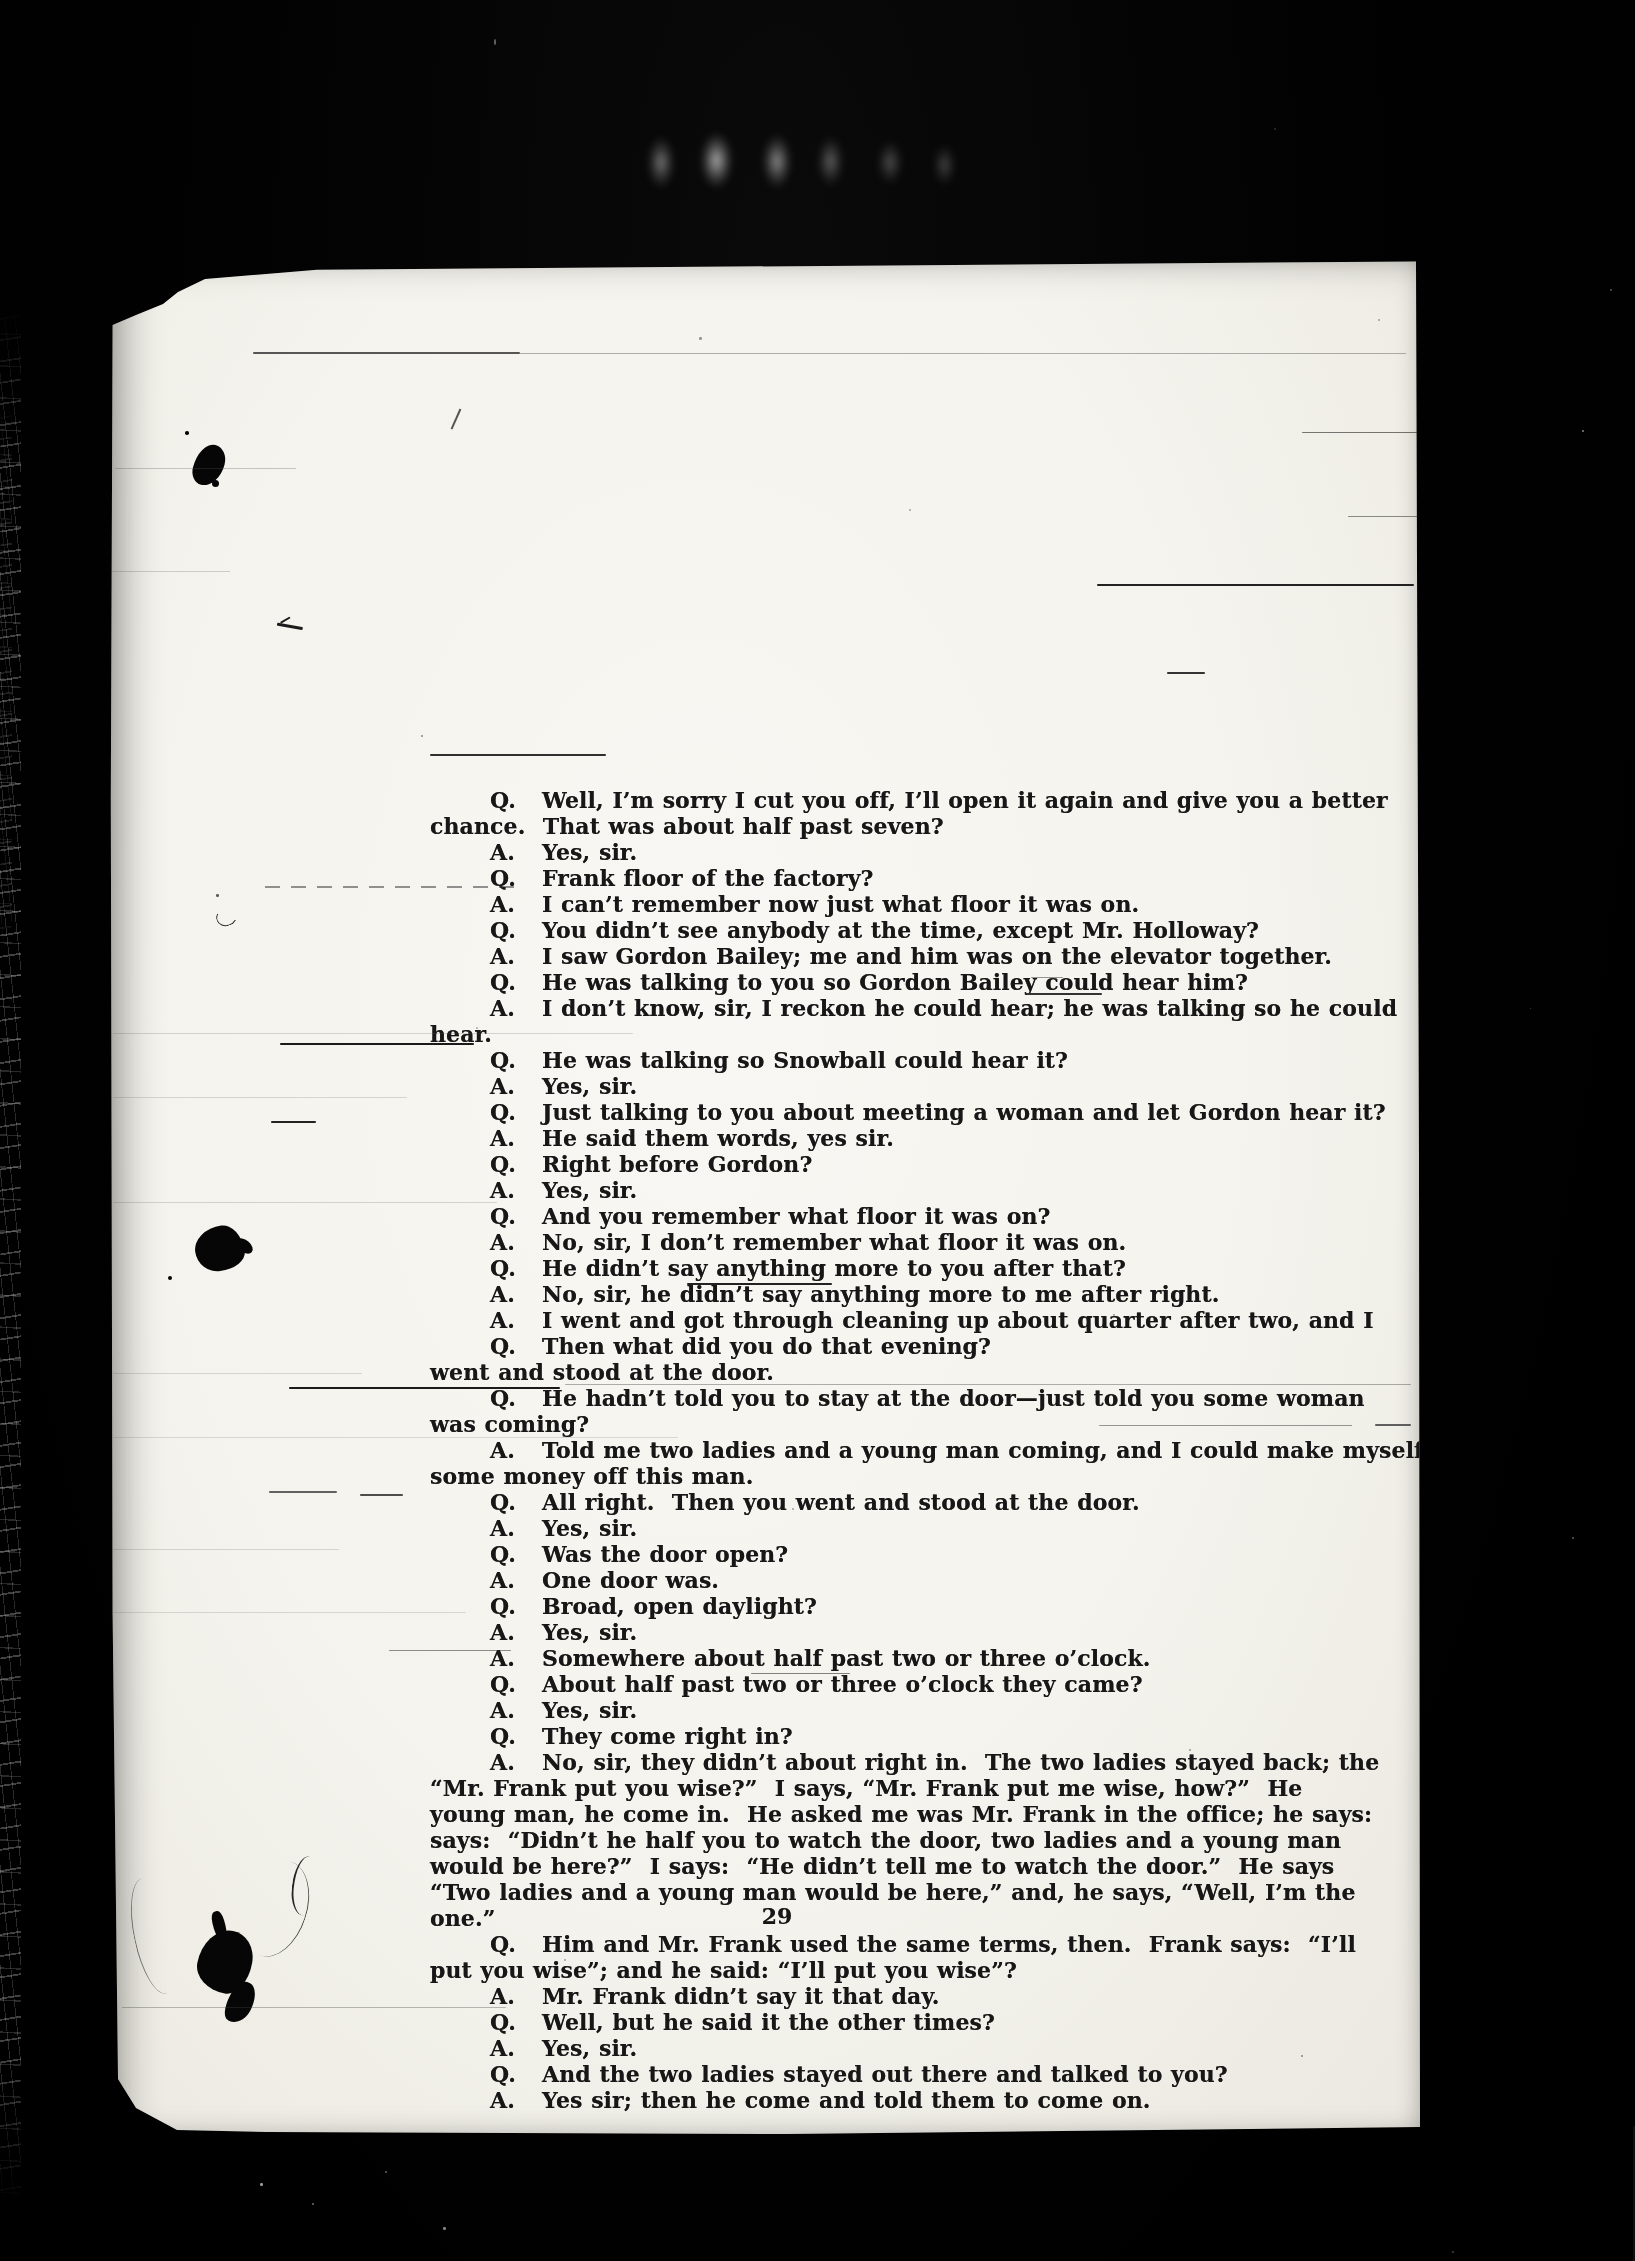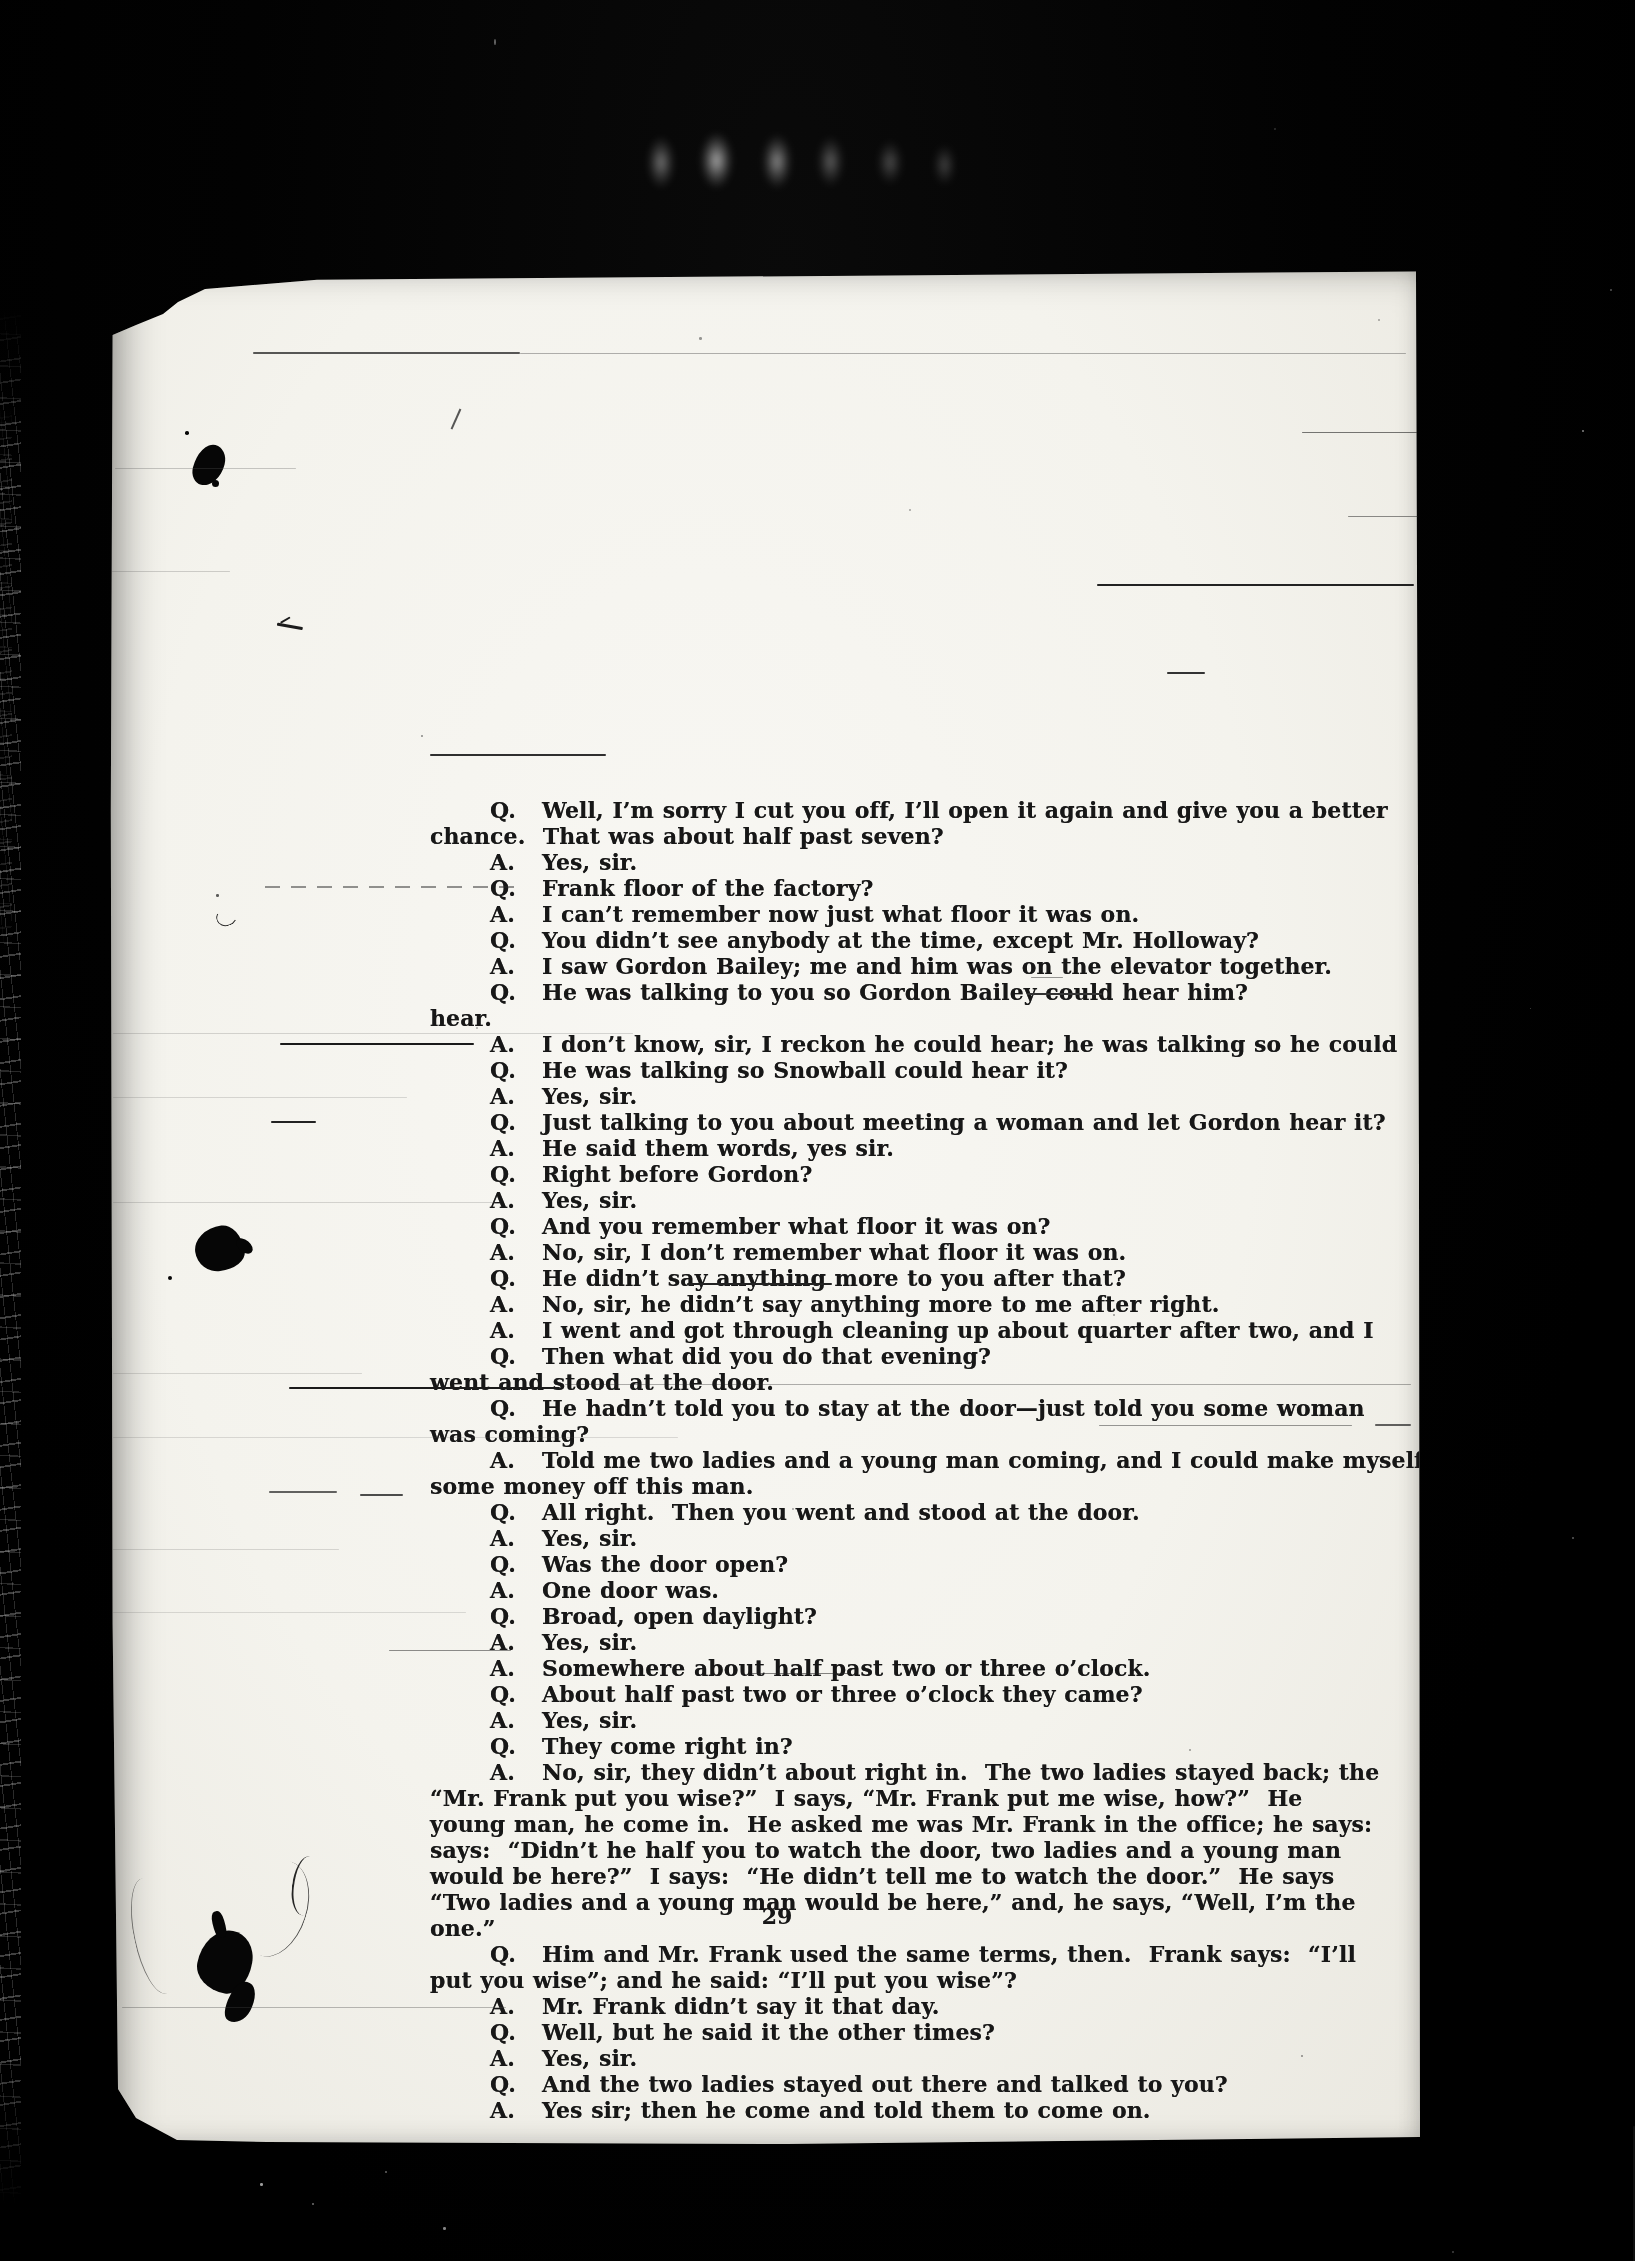--- a/index.html
+++ b/index.html
@@ -3,21 +3,21 @@
 <meta charset="utf-8">
 <style>
   * { box-sizing: border-box; margin: 0; padding: 0; }
   html,body { width:1635px; height:2377px; background:#000; overflow:hidden; }
   body { position:relative; font-family:"DejaVu Serif","Liberation Serif",serif; }
 
   .film { position:absolute; inset:0;
     background: radial-gradient(ellipse at 48% 12%, #0a0a0a 0%, #020202 45%, #000 75%); }
 
   
-  .page { position:absolute; left:109px; top:267px; width:1312px; height:1879px;
+  .page { position:absolute; left:109px; top:257px; width:1312px; height:1879px;
     background: radial-gradient(ellipse at 45% 40%, #f8f7f3 0%, #f4f3ed 55%, #eae8e0 100%);
     clip-path: polygon(3.6px 68px, 27px 58px, 54px 47px, 69px 35px, 96px 22px,
       208px 12.7px, 1307px 4.5px, 1310px 904px, 1311px 1870px, 678px 1877px,
       158px 1875px, 68px 1873px, 27px 1851px, 9px 1822px, 3.6px 1357px, 1.8px 543px);
     box-shadow: inset 32px 0 41px -20.4px rgba(0,0,0,.38),
                 inset -12.7px 0 27px -13.6px rgba(0,0,0,.22),
                 inset 0 21px 41px -21px rgba(0,0,0,.28),
                 inset 0 -18px 36px -22.6px rgba(0,0,0,.2); }
 
   
@@ -70,22 +70,22 @@
 <div class="page">
   <div class="text-col">
       <div class="line labeled"><span class="speaker">Q.</span><span class="ltext">Well, I’m sorry I cut you off, I’ll open it again and give you a better</span></div>
       <div class="line"><span class="ltext">chance.  That was about half past seven?</span></div>
       <div class="line labeled"><span class="speaker">A.</span><span class="ltext">Yes, sir.</span></div>
       <div class="line labeled"><span class="speaker">Q.</span><span class="ltext">Frank floor of the factory?</span></div>
       <div class="line labeled"><span class="speaker">A.</span><span class="ltext">I can’t remember now just what floor it was on.</span></div>
       <div class="line labeled"><span class="speaker">Q.</span><span class="ltext">You didn’t see anybody at the time, except Mr. Holloway?</span></div>
       <div class="line labeled"><span class="speaker">A.</span><span class="ltext">I saw Gordon Bailey; me and him was on the elevator together.</span></div>
       <div class="line labeled"><span class="speaker">Q.</span><span class="ltext">He was talking to you so Gordon Bailey could hear him?</span></div>
+      <div class="line labeled"><span class="speaker">A.</span><span class="ltext">I don’t know, sir, I reckon he could hear; he was talking so he could</span></div>
       <div class="line"><span class="ltext">hear.</span></div>
-      <div class="line labeled"><span class="speaker">A.</span><span class="ltext">I don’t know, sir, I reckon he could hear; he was talking so he could</span></div>
       <div class="line labeled"><span class="speaker">Q.</span><span class="ltext">He was talking so Snowball could hear it?</span></div>
       <div class="line labeled"><span class="speaker">A.</span><span class="ltext">Yes, sir.</span></div>
       <div class="line labeled"><span class="speaker">Q.</span><span class="ltext">Just talking to you about meeting a woman and let Gordon hear it?</span></div>
       <div class="line labeled"><span class="speaker">A.</span><span class="ltext">He said them words, yes sir.</span></div>
       <div class="line labeled"><span class="speaker">Q.</span><span class="ltext">Right before Gordon?</span></div>
       <div class="line labeled"><span class="speaker">A.</span><span class="ltext">Yes, sir.</span></div>
       <div class="line labeled"><span class="speaker">Q.</span><span class="ltext">And you remember what floor it was on?</span></div>
       <div class="line labeled"><span class="speaker">A.</span><span class="ltext">No, sir, I don’t remember what floor it was on.</span></div>
       <div class="line labeled"><span class="speaker">Q.</span><span class="ltext">He didn’t say anything more to you after that?</span></div>
       <div class="line labeled"><span class="speaker">A.</span><span class="ltext">No, sir, he didn’t say anything more to me after right.</span></div>

